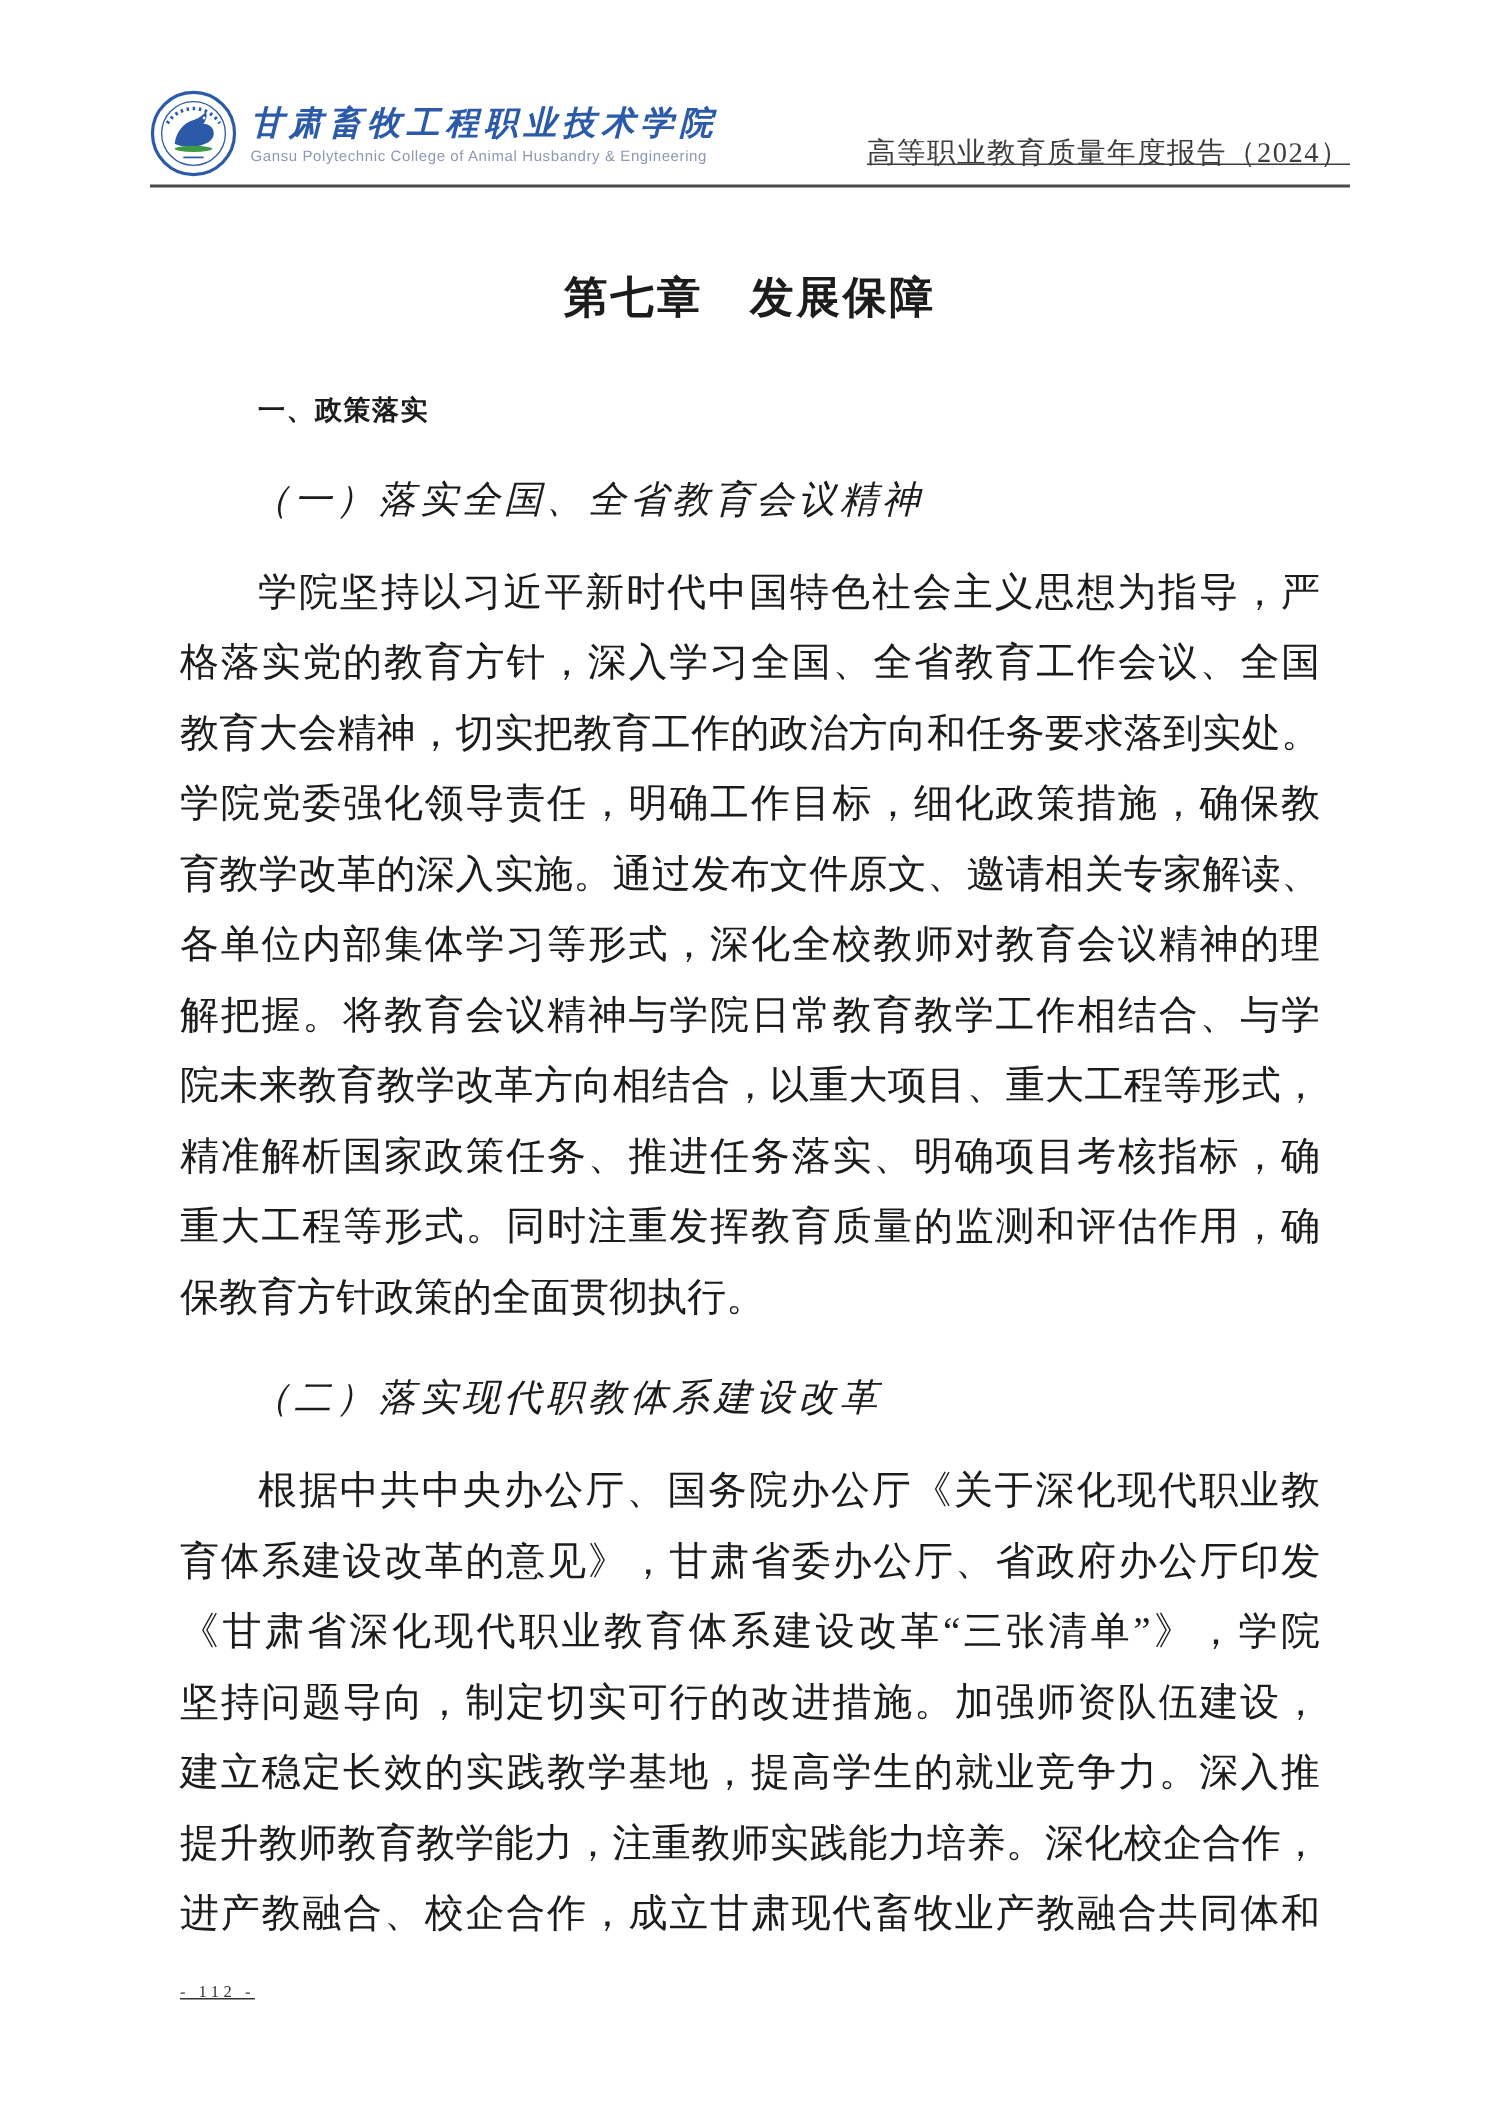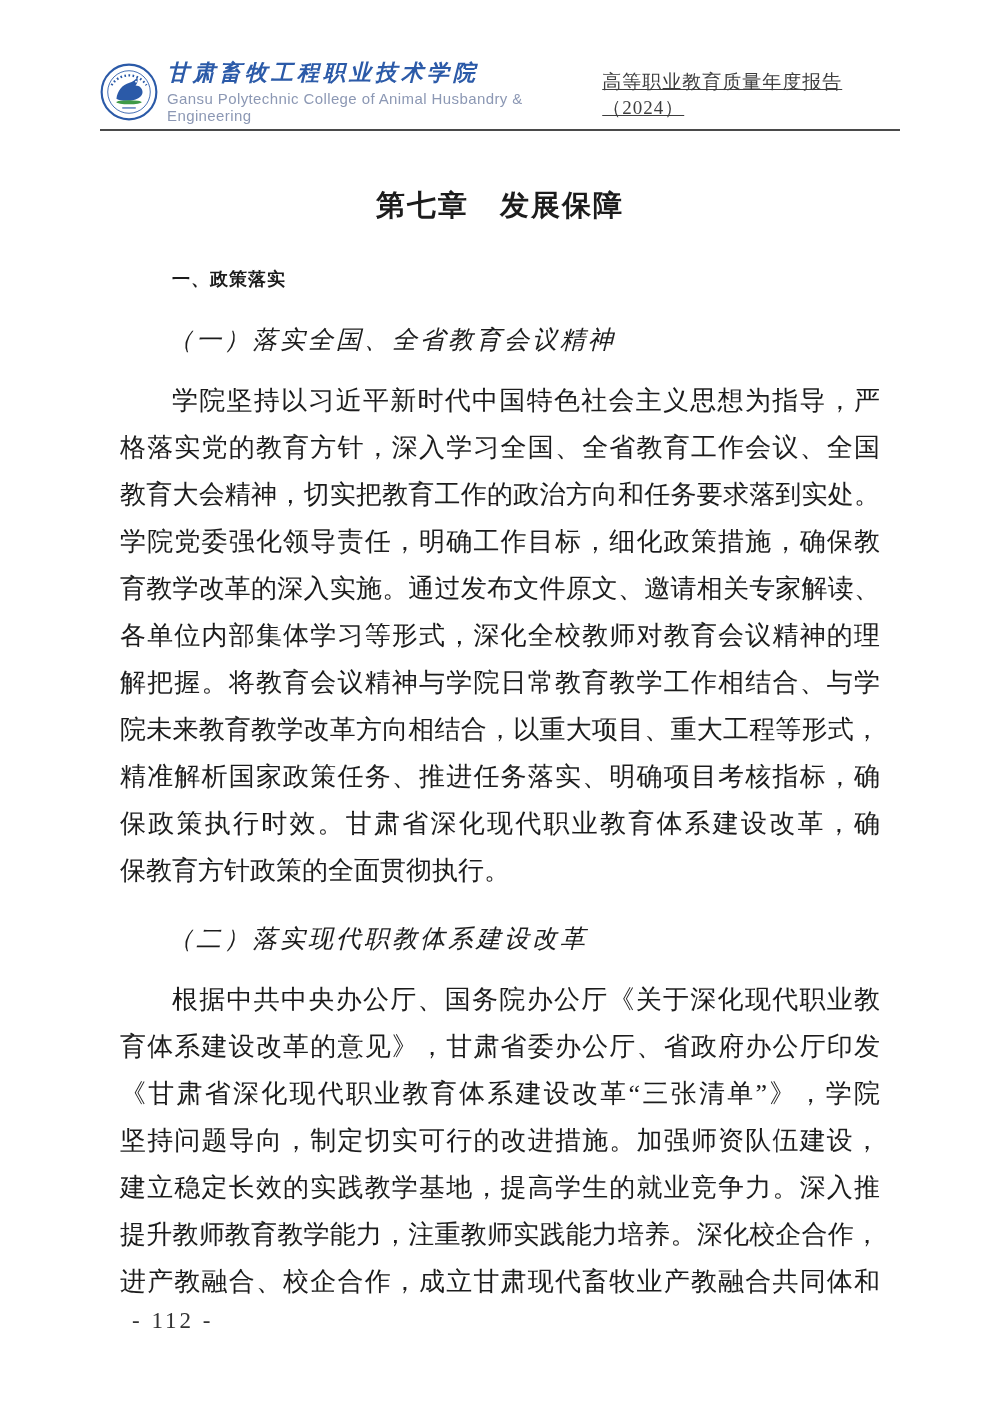--- a/index.html
+++ b/index.html
@@ -21,21 +21,21 @@
   
   .header{padding:60px 100px 0 100px;}
   .header-row{display:flex;justify-content:space-between;align-items:flex-end;gap:29px;}
   .logo-block{display:flex;align-items:center;gap:9px;}
   .logo-emblem{flex:0 0 auto;display:block;}
   .logo-text .cn{
     font-size:22px;font-weight:bold;font-style:italic;
     color:var(--brand-blue);letter-spacing:4px;line-height:26px;
   }
   .logo-text .en{
-    font-size:15px;color:var(--muted-blue-gray);
+    font-size:10px;color:var(--muted-blue-gray);
     letter-spacing:0.4px;margin-top:4px;
     font-family:"Liberation Sans","DejaVu Sans",sans-serif;
   }
   .report-title{
     font-size:19px;color:var(--header-text);
     letter-spacing:1px;padding-bottom:3px;text-decoration:underline;
   }
   .header-rule{height:2px;background:var(--rule-gray);margin-top:5px;}
   
   .main{padding:0 120px;}
@@ -58,22 +58,22 @@
   }
   .para .line{
     text-align:justify;
     text-align-last:justify;
     text-justify:inter-character;
   }
   .para .line:first-child{text-indent:2em;}
   .para.no-justify-end .line:last-child{text-align-last:left;}
   
   .page-number{
-    position:absolute;left:132px;bottom:80px;
-    font-size:23px;letter-spacing:3px;color:#333333;
+    position:absolute;left:120px;bottom:80px;
+    font-size:11px;letter-spacing:3px;color:#333333;text-decoration:underline;
   }
 </style>
 </head>
 <body>
 
 <div class="page">
 
   <div class="header">
     <div class="header-row">
       <div class="logo-block">
@@ -108,21 +108,21 @@
     <div class="para no-justify-end">
         <div class="line">学院坚持以习近平新时代中国特色社会主义思想为指导，严</div>
         <div class="line">格落实党的教育方针，深入学习全国、全省教育工作会议、全国</div>
         <div class="line">教育大会精神，切实把教育工作的政治方向和任务要求落到实处。</div>
         <div class="line">学院党委强化领导责任，明确工作目标，细化政策措施，确保教</div>
         <div class="line">育教学改革的深入实施。通过发布文件原文、邀请相关专家解读、</div>
         <div class="line">各单位内部集体学习等形式，深化全校教师对教育会议精神的理</div>
         <div class="line">解把握。将教育会议精神与学院日常教育教学工作相结合、与学</div>
         <div class="line">院未来教育教学改革方向相结合，以重大项目、重大工程等形式，</div>
         <div class="line">精准解析国家政策任务、推进任务落实、明确项目考核指标，确</div>
-        <div class="line">保政策执行时效。甘肃省深化现代职业教育体系建设改革，确</div>
+        <div class="line">重大工程等形式。同时注重发挥教育质量的监测和评估作用，确</div>
         <div class="line">保教育方针政策的全面贯彻执行。</div>
       </div>
 
     <h3 class="subsection">（二）落实现代职教体系建设改革</h3>
 
     <div class="para">
         <div class="line">根据中共中央办公厅、国务院办公厅《关于深化现代职业教</div>
         <div class="line">育体系建设改革的意见》，甘肃省委办公厅、省政府办公厅印发</div>
         <div class="line">《甘肃省深化现代职业教育体系建设改革“三张清单”》，学院</div>
         <div class="line">坚持问题导向，制定切实可行的改进措施。加强师资队伍建设，</div>

